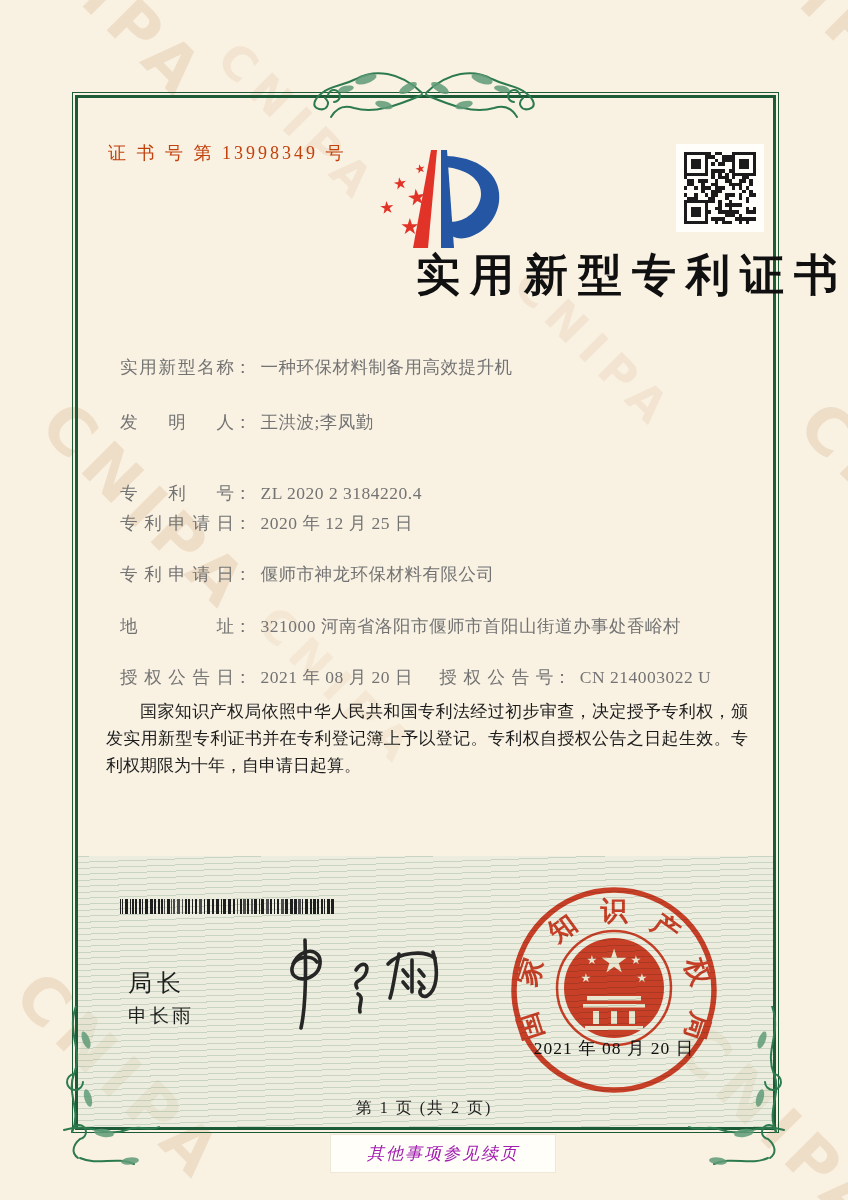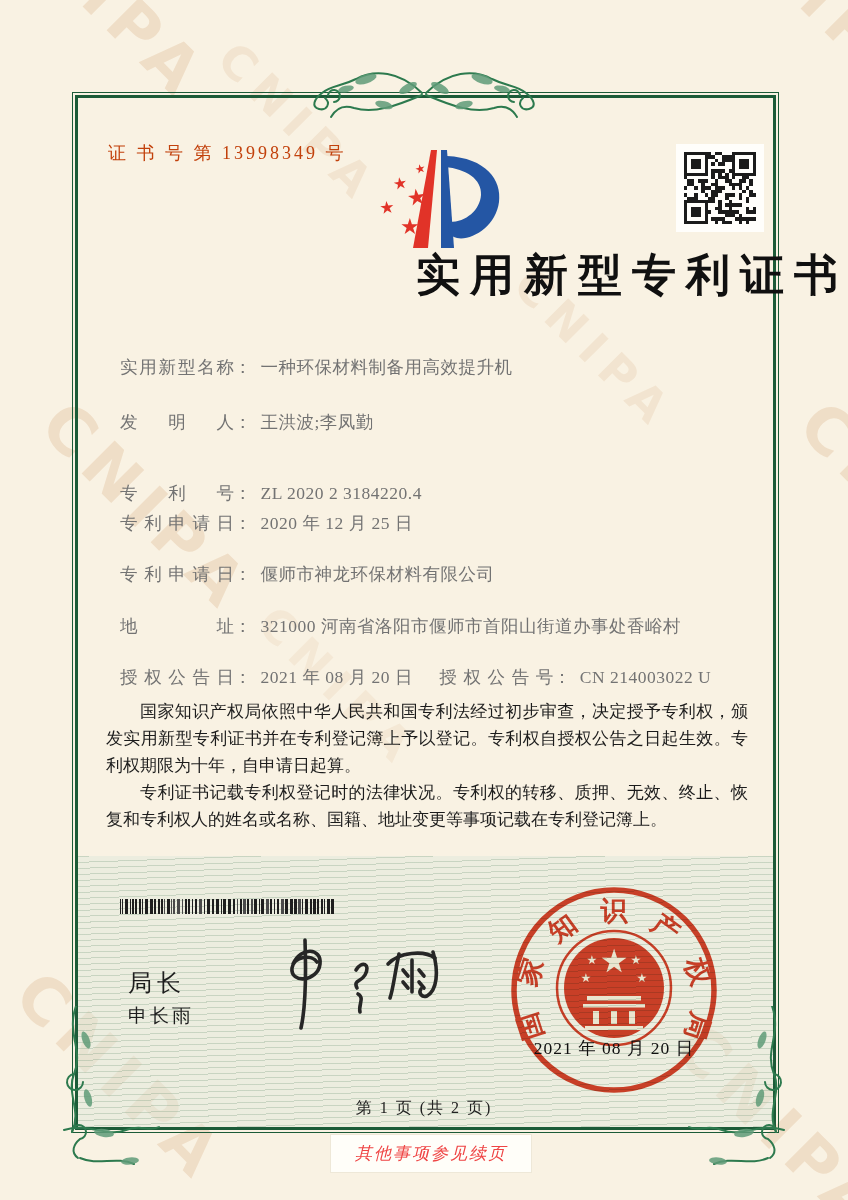--- a/index.html
+++ b/index.html
@@ -66,23 +66,23 @@
   .signature{position:absolute;left:238px;top:930px;width:235px;height:112px;}
   .signature path{stroke:#262626;stroke-width:3.6;fill:none;stroke-linecap:round;stroke-linejoin:round;}
   .seal{position:absolute;left:508px;top:884px;width:212px;height:212px;mix-blend-mode:multiply;opacity:.95;}
   .seal-char{fill:#d63a20;font-size:27px;font-weight:700;font-family:"Liberation Serif",serif;}
   .seal-date{
     position:absolute;left:512px;top:1036px;width:204px;text-align:center;
     font-size:17.5px;letter-spacing:1px;color:#101010;
   }
   .page-no{position:absolute;left:0;right:0;top:1098px;text-align:center;font-size:16px;letter-spacing:2px;color:#222;}
   .cont-note{
-    position:absolute;left:331px;top:1135px;width:200px;height:37px;background:#fffef9;
+    position:absolute;left:331px;top:1135px;width:224px;height:37px;background:#fffef9;
     display:flex;align-items:center;justify-content:center;
-    font-size:17px;font-style:italic;color:#ef4444;letter-spacing:2px;
+    font-size:17px;font-style:italic;color:#a21caf;letter-spacing:2px;
     box-shadow:0 0 0 1px rgba(120,110,90,.08);
   }
 </style>
 </head>
 <body>
 
 <div class="page">
 
   <span class="wm big" style="left:-30px;top:-42px;">CNIPA</span>
   <span class="wm big" style="left:688px;top:-40px;">CNIPA</span>
@@ -419,21 +419,20 @@
   </div>
   <div class="field" style="top:665px;">
     <span class="flabel">授权公告日</span><span class="fcolon">：</span><span class="fvalue">2021 年 08 月 20 日</span>
     <span class="pair2">
       <span class="flabel">授权公告号</span><span class="fcolon">：</span><span class="fvalue">CN 214003022 U</span>
     </span>
   </div>
 
   <div class="body-text">
     <p>国家知识产权局依照中华人民共和国专利法经过初步审查，决定授予专利权，颁发实用新型专利证书并在专利登记簿上予以登记。专利权自授权公告之日起生效。专利权期限为十年，自申请日起算。</p>
-    <p>专利证书记载专利权登记时的法律状况。专利权的转移、质押、无效、终止、恢复和专利权人的姓名或名称、国籍、地址变更等事项记载在专利登记簿上。</p>
   </div>
 
   <svg id="barcode" viewBox="0 0 220 15" preserveAspectRatio="none">
       <rect x="0" y="0" width="1" height="15" fill="#1e1e1e"></rect>
       <rect x="2" y="0" width="1" height="15" fill="#1e1e1e"></rect>
       <rect x="5" y="0" width="3" height="15" fill="#1e1e1e"></rect>
       <rect x="10" y="0" width="1" height="15" fill="#1e1e1e"></rect>
       <rect x="12" y="0" width="2" height="15" fill="#1e1e1e"></rect>
       <rect x="15" y="0" width="2" height="15" fill="#1e1e1e"></rect>
       <rect x="19" y="0" width="2" height="15" fill="#1e1e1e"></rect>

